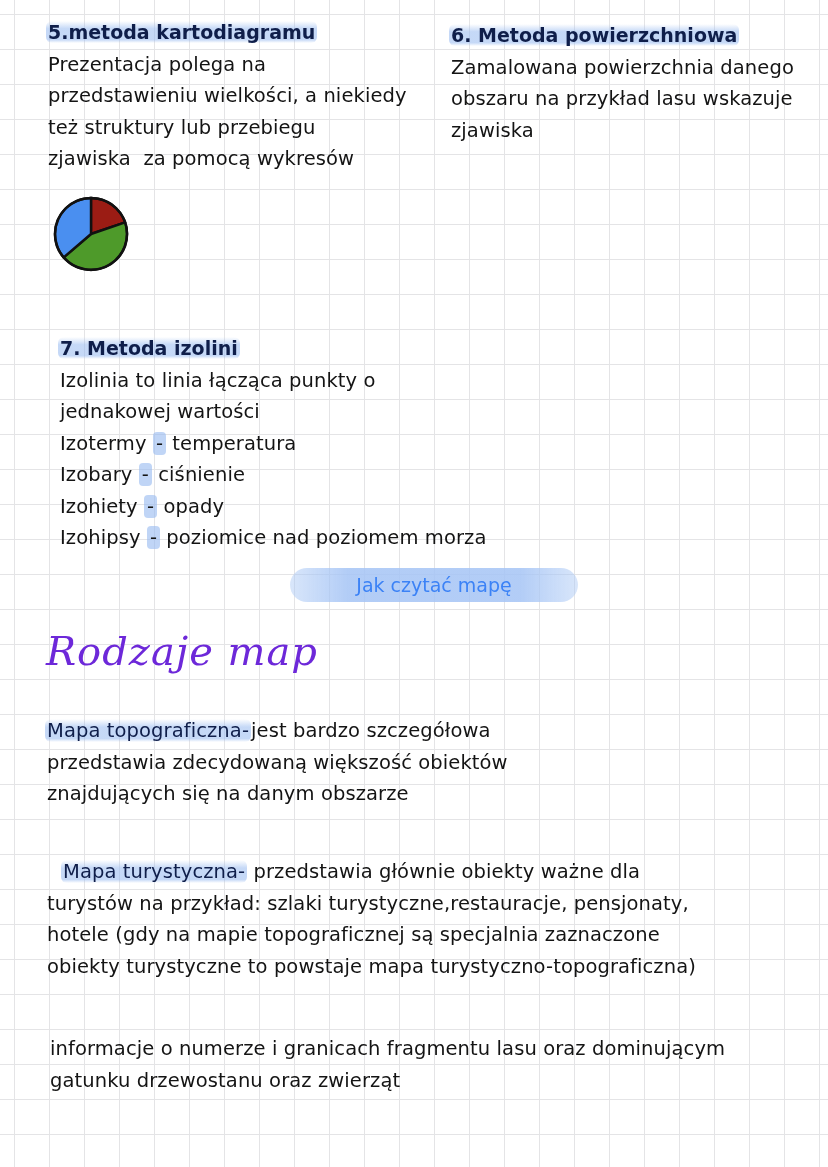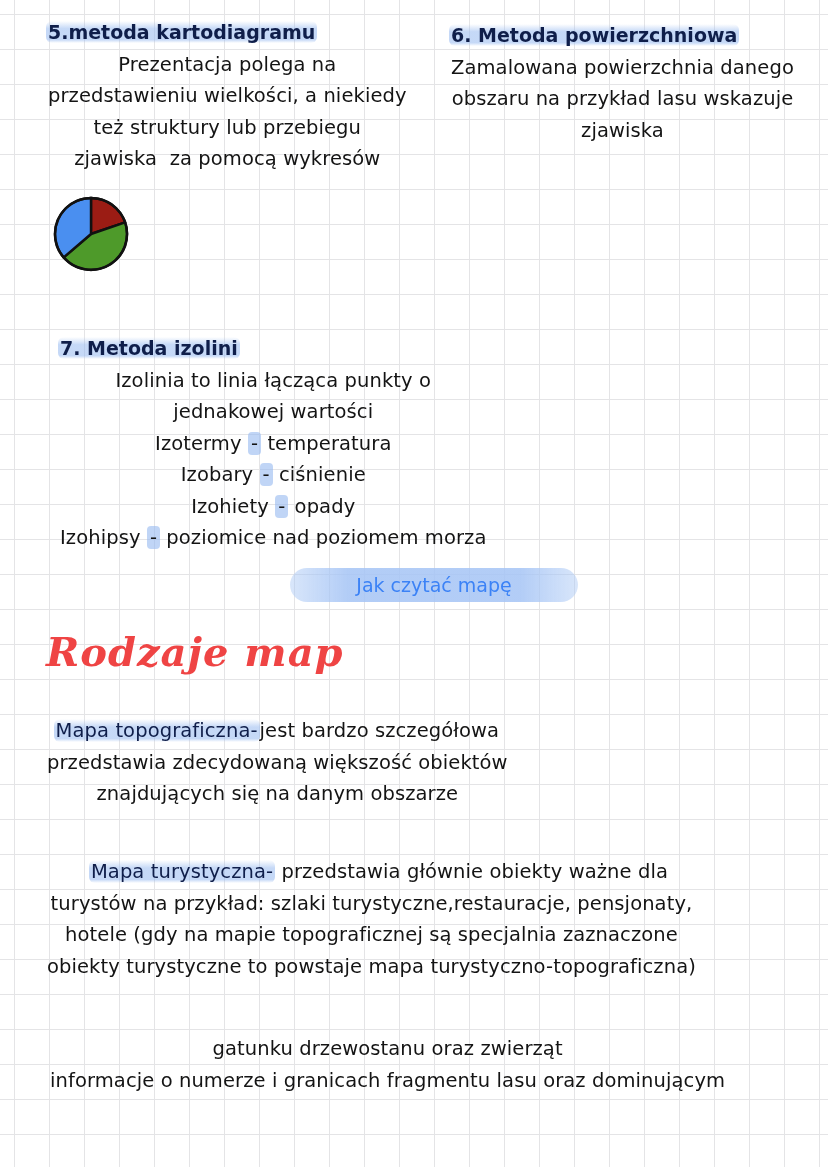--- a/index.html
+++ b/index.html
@@ -16,21 +16,20 @@
       background-position: 14px 14px;
       font-family: "DejaVu Sans", sans-serif;
       color: #141414;
     }
     .block { position: absolute; }
     .line {
       font-size: 19.5px;
       line-height: 31.5px;
       white-space: nowrap;
       letter-spacing: 0.1px;
-      text-align: center;
     }
     .heading {
       color: #0f1e4a;
       font-weight: bold;
       font-size: 19px;
       line-height: 31.5px;
       white-space: nowrap;
     }
     .hl {
       background: linear-gradient(to bottom, rgba(150,185,240,0.0) 0%, rgba(150,185,240,0.55) 35%, rgba(150,185,240,0.55) 85%, rgba(150,185,240,0.0) 100%);
@@ -62,23 +61,23 @@
       line-height: 34px;
       text-align: center;
       font-size: 19px;
       color: #3b82f6;
     }
     .title {
       position: absolute;
       left: 46px; top: 628px;
       font-family: "DejaVu Serif", serif;
       font-style: italic;
-      font-weight: bold;
+      font-weight: normal;
       font-size: 40px;
-      color: #ef4444;
+      color: #6d28d9;
       letter-spacing: 1px;
       white-space: nowrap;
     }
   </style>
 </head>
 <body>
 
 <div class="block" style="left:48px; top:17px;">
   <div class="heading"><span class="hl">5.metoda kartodiagramu</span></div>
   <div class="line">Prezentacja polega na</div>
@@ -140,15 +139,15 @@
 </div>
 
 <div class="block" style="left:47px; top:856px;">
   <div class="line" style="white-space:pre;margin-left:16px;"><span class="hl term">Mapa turystyczna-</span><span> przedstawia głównie obiekty ważne dla</span></div>
   <div class="line">turystów na przykład: szlaki turystyczne,restauracje, pensjonaty,</div>
   <div class="line">hotele (gdy na mapie topograficznej są specjalnia zaznaczone</div>
   <div class="line">obiekty turystyczne to powstaje mapa turystyczno-topograficzna)</div>
 </div>
 
 <div class="block" style="left:50px; top:1033px;">
+  <div class="line">informacje o numerze i granicach fragmentu lasu oraz dominującym</div>
   <div class="line">gatunku drzewostanu oraz zwierząt</div>
-  <div class="line">informacje o numerze i granicach fragmentu lasu oraz dominującym</div>
 </div>
 
 </body></html>

